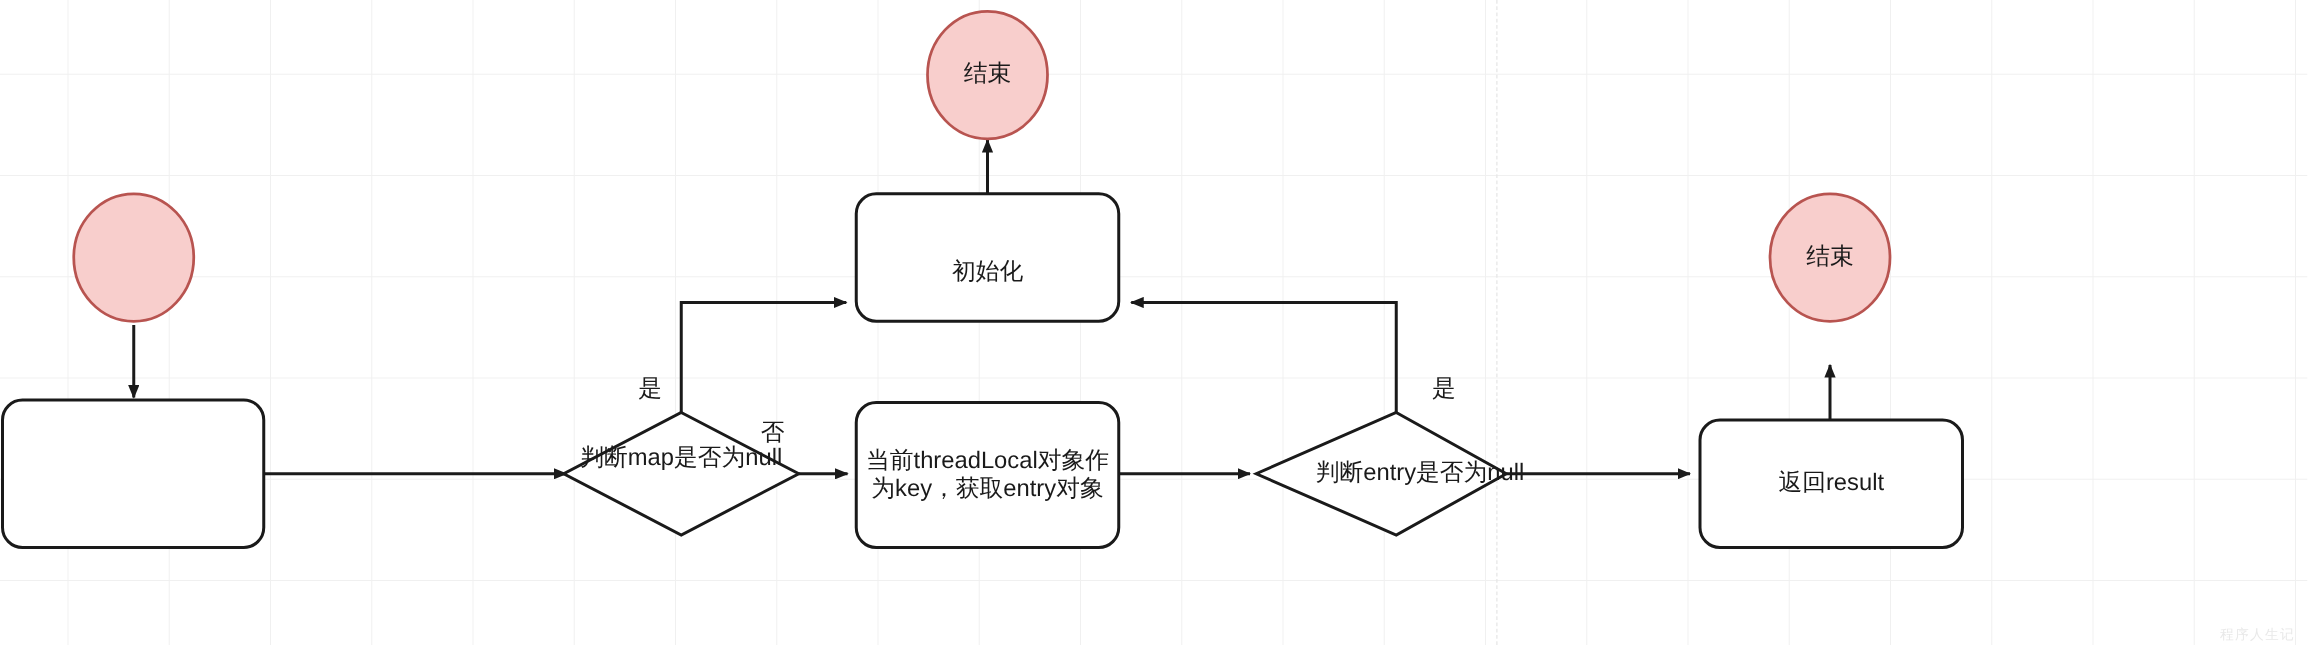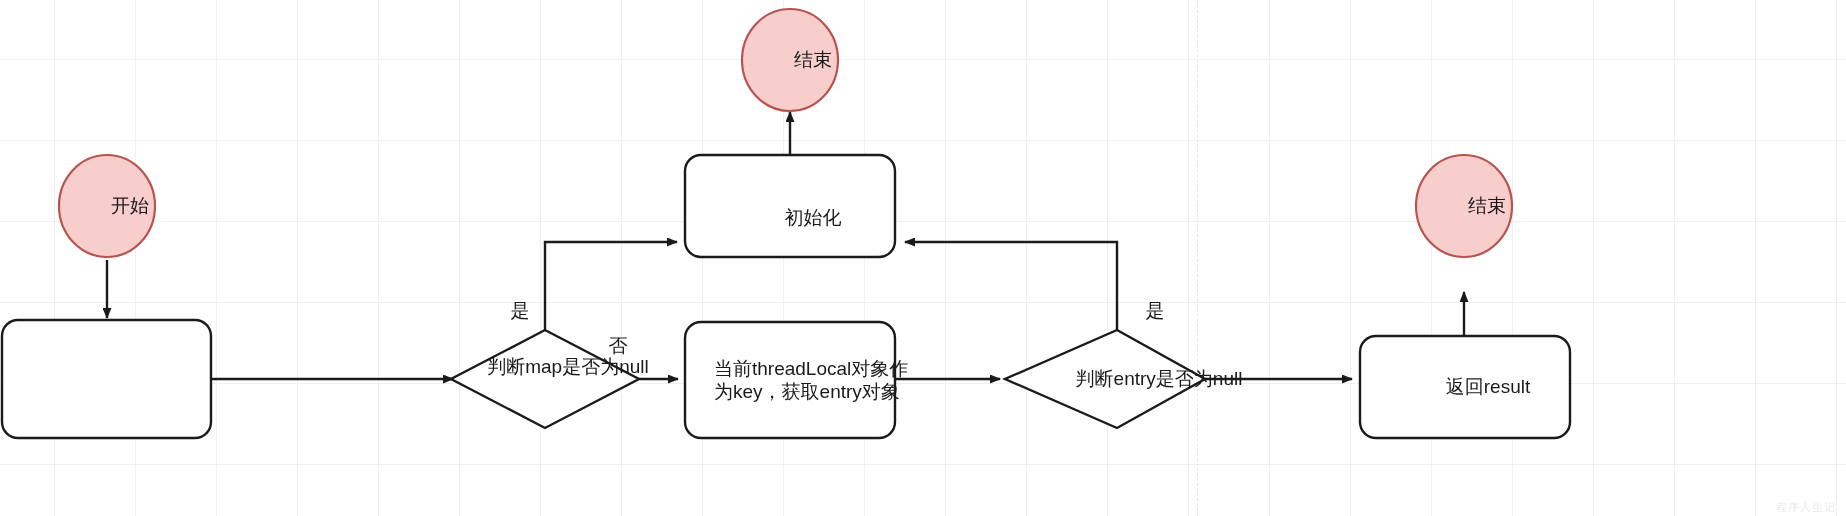--- a/index.html
+++ b/index.html
@@ -25,25 +25,25 @@
     left: 0;
     top: 0;
     width: 1846px;
     height: 516px;
   }
   .node-label {
     position: absolute;
     display: flex;
     align-items: center;
     justify-content: center;
+    text-align: center;
     color: #1a1a1a;
     line-height: 1.22;
     pointer-events: none;
     white-space: pre-line;
-    margin-left: 23px;
   }
   .terminal-label { font-size: 19px; }
   .process-label  { font-size: 19px; }
   .decision-label { font-size: 19px; }
   .edge-label {
     position: absolute;
     font-size: 19px;
     color: #1a1a1a;
     text-align: center;
   }
@@ -110,21 +110,20 @@
 
     <rect x="685" y="322" width="210" height="116" rx="16" ry="16" fill="#ffffff" stroke="#1a1a1a" stroke-width="2.4"></rect>
 
     <rect x="1360" y="336" width="210" height="102" rx="16" ry="16" fill="#ffffff" stroke="#1a1a1a" stroke-width="2.4"></rect>
 
     <polygon points="545,330 639,379 545,428 451,379" fill="#ffffff" stroke="#1a1a1a" stroke-width="2.4"></polygon>
 
     <polygon points="1117,330 1205,379 1117,428 1005,379" fill="#ffffff" stroke="#1a1a1a" stroke-width="2.4"></polygon>
   </svg>
 
-  <div class="node-label terminal-label" style="left:59px; top:180px; width:96px; height:52px;">开始</div>
 
   <div class="node-label terminal-label" style="left:742px; top:34px; width:96px; height:52px;">结束</div>
 
   <div class="node-label terminal-label" style="left:1416px; top:180px; width:96px; height:52px;">结束</div>
 
 
   <div class="node-label process-label" style="left:685px; top:155px; width:210px; height:126px;">初始化</div>
 
   <div class="node-label process-label" style="left:691px; top:322px; width:198px; height:116px;">当前threadLocal对象作为key，获取entry对象</div>
 

